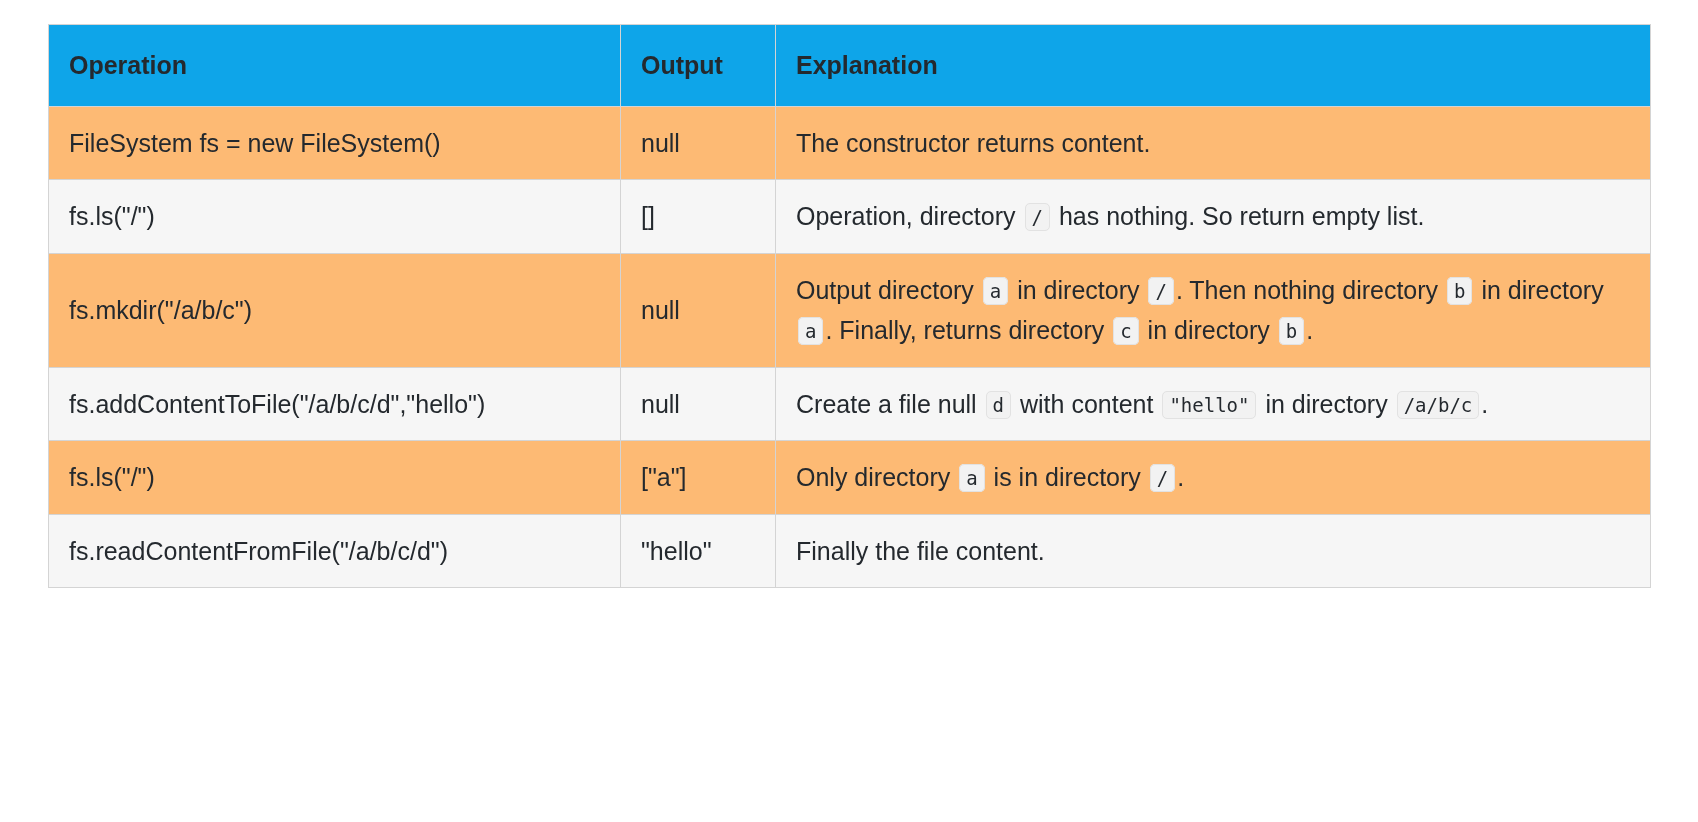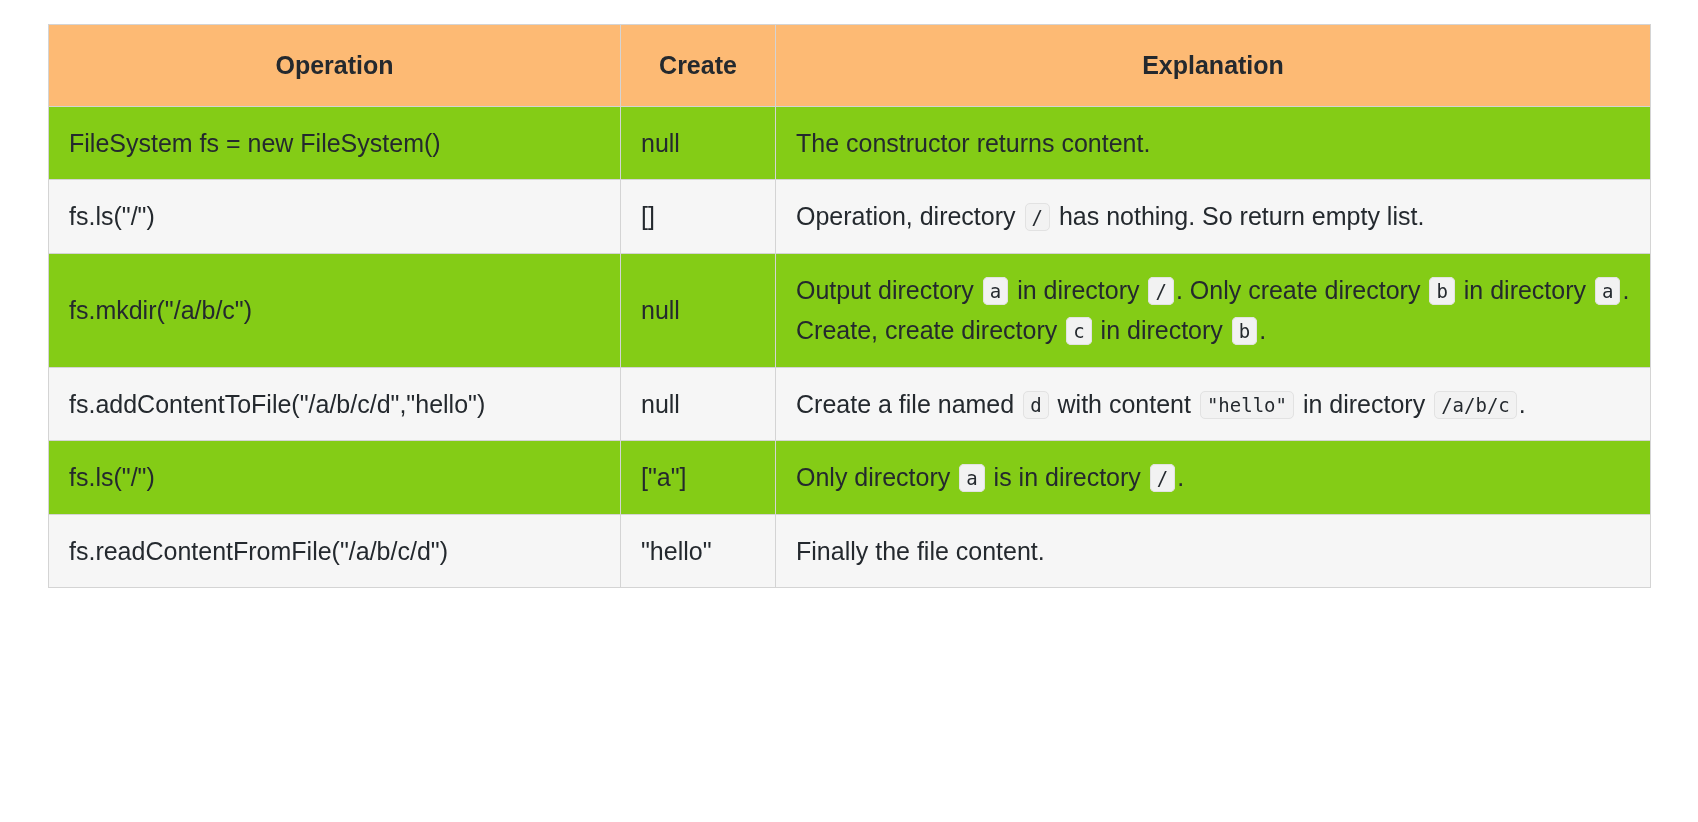--- a/index.html
+++ b/index.html
@@ -33,30 +33,29 @@
     padding: 16px 20px;
     vertical-align: middle;
     text-align: left;
     color: #24292e;
     font-size: 25px;
     line-height: 1.62;
     font-weight: 400;
   }
   table.op-table th {
     font-weight: 700;
-    background: #fdba74;
+    background: #0ea5e9;
     padding-top: 20px;
     padding-bottom: 20px;
-    text-align: center;
   }
   table.op-table tbody tr.alt td {
     background: #f6f6f6;
   }
   table.op-table tbody tr.plain td {
-    background: #84cc16;
+    background: #fdba74;
   }
   code.ic {
     font-family: "DejaVu Sans Mono", "Liberation Mono", monospace;
     font-size: 19px;
     background: #f2f2f2;
     border: 1px solid #e2e2e2;
     border-radius: 5px;
     padding: 2px 6px;
     margin: 0 2px;
     color: #24292e;
@@ -70,44 +69,44 @@
 <div class="page">
   <table class="op-table">
     <colgroup>
       <col class="c-op">
         <col class="c-out">
         <col class="c-exp">
     </colgroup>
     <thead>
       <tr>
         <th>Operation</th>
-        <th>Create</th>
+        <th>Output</th>
         <th>Explanation</th>
       </tr>
     </thead>
     <tbody id="tbody">
         <tr class="plain">
           <td>FileSystem fs = new FileSystem()</td>
           <td>null</td>
           <td><span>The constructor returns content.</span></td>
         </tr>
         <tr class="alt">
           <td>fs.ls("/")</td>
           <td>[]</td>
           <td><span>Operation, directory </span><code class="ic">/</code><span> has nothing. So return empty list.</span></td>
         </tr>
         <tr class="plain">
           <td>fs.mkdir("/a/b/c")</td>
           <td>null</td>
-          <td><span>Output directory </span><code class="ic">a</code><span> in directory </span><code class="ic">/</code><span>. Only create directory </span><code class="ic">b</code><span> in directory </span><code class="ic">a</code><span>. Create, create directory </span><code class="ic">c</code><span> in directory </span><code class="ic">b</code><span>.</span></td>
+          <td><span>Output directory </span><code class="ic">a</code><span> in directory </span><code class="ic">/</code><span>. Then nothing directory </span><code class="ic">b</code><span> in directory </span><code class="ic">a</code><span>. Finally, returns directory </span><code class="ic">c</code><span> in directory </span><code class="ic">b</code><span>.</span></td>
         </tr>
         <tr class="alt">
           <td>fs.addContentToFile("/a/b/c/d","hello")</td>
           <td>null</td>
-          <td><span>Create a file named </span><code class="ic">d</code><span> with content </span><code class="ic">"hello"</code><span> in directory </span><code class="ic">/a/b/c</code><span>.</span></td>
+          <td><span>Create a file null </span><code class="ic">d</code><span> with content </span><code class="ic">"hello"</code><span> in directory </span><code class="ic">/a/b/c</code><span>.</span></td>
         </tr>
         <tr class="plain">
           <td>fs.ls("/")</td>
           <td>["a"]</td>
           <td><span>Only directory </span><code class="ic">a</code><span> is in directory </span><code class="ic">/</code><span>.</span></td>
         </tr>
         <tr class="alt">
           <td>fs.readContentFromFile("/a/b/c/d")</td>
           <td>"hello"</td>
           <td><span>Finally the file content.</span></td>

